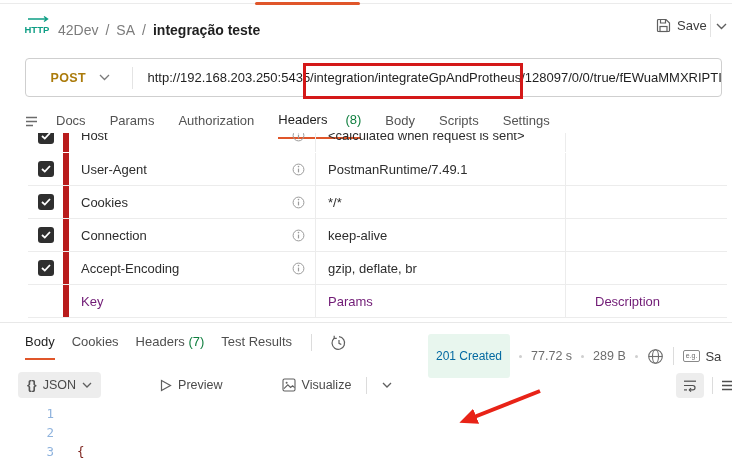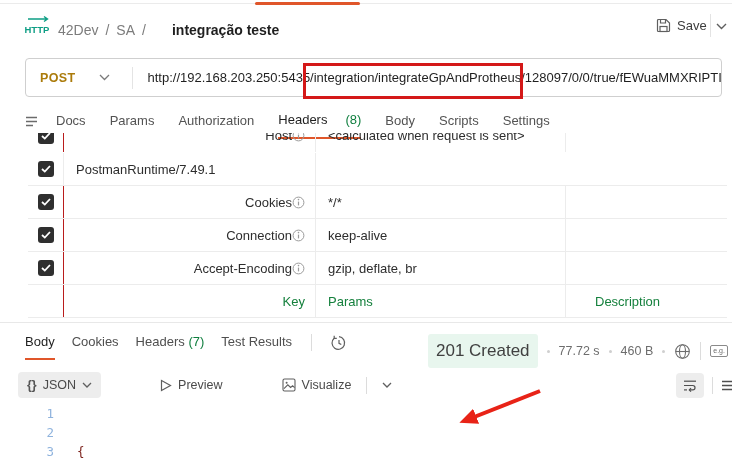--- a/index.html
+++ b/index.html
@@ -7,57 +7,57 @@
     position:relative;width:732px;height:473px;background:#fff;overflow:hidden;
     font-family:"Liberation Sans",sans-serif;color:#2d2d2d;
   }
   svg{display:block;}
   
   .top-border{position:absolute;top:3px;left:0;width:732px;height:1px;background:#ebebeb;}
   .top-active-seg{position:absolute;top:2px;left:255px;width:105px;height:3px;background:#e0562a;border-radius:2px;}
   
   .http-badge{position:absolute;left:23px;top:15px;}
   .breadcrumb{position:absolute;left:58px;top:22px;font-size:14px;color:#7c7c7c;display:flex;gap:7px;align-items:center;}
-  .breadcrumb .title{color:#1f1f1f;font-weight:700;margin-left:19px;}
+  .breadcrumb .title{color:#1f1f1f;font-weight:700;}
   .save-btn{position:absolute;left:656px;top:18px;display:flex;align-items:center;gap:6px;font-size:13px;color:#3c3c3c;cursor:pointer;}
   .hdr-divider{position:absolute;left:710px;top:14px;width:1px;height:23px;background:#e3e3e3;}
   .hdr-chevron{position:absolute;left:716px;top:23px;}
   
-  .url-bar{position:absolute;left:25px;top:58px;width:695px;height:37px;border:1px solid #cfcfcf;border-radius:4px;display:flex;align-items:center;background:#fff;}
+  .url-bar{position:absolute;left:25px;top:58px;width:695px;height:37px;border:1px solid #cfcfcf;border-radius:4px;display:flex;align-items:center;background:#fff;text-align:center;}
   .method{padding-left:14px;font-size:12.5px;font-weight:700;letter-spacing:.4px;color:#ab7b0b;width:58px;}
   .method-chevron{margin-left:2px;}
   .url-divider{width:1px;height:22px;background:#e4e4e4;margin-left:22px;}
   .url-text{margin-left:15px;font-size:13px;color:#1f1f1f;white-space:nowrap;overflow:hidden;}
   .red-box{position:absolute;left:303px;top:63px;width:214px;height:30px;border:3px solid #d41818;z-index:6;pointer-events:none;}
   
   .req-tabs{position:absolute;left:25px;top:112px;display:flex;gap:24px;font-size:13px;color:#535353;}
   .tab{display:inline-flex;align-items:center;gap:18px;line-height:16px;padding-bottom:9px;cursor:pointer;}
   .tab.active{color:#1f1f1f;border-bottom:2px solid #e0562a;}
   .count{color:#0e7e3e;}
   
   .grid-row{display:grid;grid-template-columns:35px 252px 250px 1fr;width:699px;height:33px;border-bottom:1px solid #ececec;font-size:13px;box-sizing:border-box;}
   .grid-row>div{display:flex;align-items:center;box-sizing:border-box;}
   .cell-check{justify-content:center;}
-  .cell-key{border-left:1px solid #b91c1c;padding:0 10px 0 12px;justify-content:flex-end;}
+  .cell-key{border-left:6px solid #b91c1c;padding:0 10px 0 12px;justify-content:space-between;}
   .cell-val{border-left:1px solid #ececec;padding-left:12px;}
   .cell-desc{border-left:1px solid #ececec;padding-left:29px;}
   .partial-clip{position:absolute;left:28px;top:133px;height:20px;width:699px;overflow:hidden;}
   .partial-clip .grid-row{position:relative;top:-14px;border-bottom:none;}
   .table-rows{position:absolute;left:28px;top:153px;}
   .checkbox{width:16px;height:16px;background:#2f2f2f;border-radius:3px;display:flex;align-items:center;justify-content:center;cursor:pointer;}
-  .placeholder{color:#15803d;}
+  .placeholder{color:#701a75;}
   .ph-row{border-bottom:1px solid #ececec;}
   
   .resp-border{position:absolute;top:322px;left:0;width:732px;height:1px;background:#e8e8e8;}
   .resp-tabs{position:absolute;left:25px;top:334px;display:flex;gap:17px;align-items:flex-start;font-size:13px;color:#4f4f4f;}
   .rtab{line-height:16px;padding-bottom:8px;cursor:pointer;}
   .rtab.active{color:#1f1f1f;font-weight:400;border-bottom:2px solid #e0562a;}
   .rt-divider{width:1px;height:17px;background:#dcdcdc;margin:0 2px;}
   .status-cluster{position:absolute;left:428px;top:334px;display:flex;align-items:center;gap:9px;white-space:nowrap;}
-  .status-pill{background:#e8f6ee;color:#404040;font-size:17px;padding:7px 8px;border-radius:3px;cursor:pointer;}
+  .status-pill{background:#e8f6ee;color:#0369a1;font-size:12px;padding:15px 8px;border-radius:3px;cursor:pointer;}
   .meta{color:#6d6d6d;font-size:12.5px;}
   .dot{width:3px;height:3px;border-radius:50%;background:#cfcfcf;}
   .sc-divider{width:1px;height:18px;background:#dcdcdc;}
   .eg-badge{border:1px solid #8a8a8a;border-radius:2px;color:#6d6d6d;font-size:7px;padding:1px 2px;line-height:8px;}
   .save-example{display:flex;align-items:center;gap:5px;font-size:13px;color:#3c3c3c;cursor:pointer;}
   
   .viewer-bar{position:absolute;left:18px;top:372px;display:flex;align-items:center;gap:15px;font-size:12.5px;color:#4a4a4a;}
   .json-btn{background:#ededed;border-radius:4px;height:26px;display:flex;align-items:center;gap:6px;padding:0 9px;cursor:pointer;}
   .json-braces{font-weight:700;color:#555;}
   .vb-item{display:flex;align-items:center;gap:6px;cursor:pointer;margin-left:44px;}
@@ -179,20 +179,30 @@
 
   <div class="table-rows">
     <div class="grid-row">
       <div class="cell-check">
           <span class="checkbox">
         <svg width="10" height="8" viewBox="0 0 10 8" fill="none" stroke="#fff" stroke-width="1.8">
               <polyline points="1,4 3.8,6.6 9,1"></polyline>
             </svg>
           </span>
         </div>
+      <div class="cell-key">
+        <span>User-Agent</span>
+        <span>
+            <svg width="13" height="13" viewBox="0 0 13 13">
+              <circle cx="6.5" cy="6.5" r="5.4" fill="none" stroke="#9b9b9b" stroke-width="1"></circle>
+              <line x1="6.5" y1="5.6" x2="6.5" y2="9.4" stroke="#9b9b9b" stroke-width="1.2"></line>
+              <circle cx="6.5" cy="3.6" r="0.8" fill="#9b9b9b"></circle>
+            </svg>
+          </span>
+      </div>
       <div class="cell-val">
           <span>PostmanRuntime/7.49.1</span>
         </div>
       <div class="cell-desc"></div>
     </div>
     <div class="grid-row">
       <div class="cell-check">
           <span class="checkbox">
         <svg width="10" height="8" viewBox="0 0 10 8" fill="none" stroke="#fff" stroke-width="1.8">
               <polyline points="1,4 3.8,6.6 9,1"></polyline>
@@ -289,21 +299,21 @@
         <path d="M8 5 V8.3 L10.3 9.6"></path>
       </svg>
     </span>
   </div>
 
   <div class="status-cluster">
     <span class="status-pill">201 Created</span>
     <span class="dot"></span>
     <span class="meta">77.72 s</span>
     <span class="dot"></span>
-    <span class="meta">460 B</span>
+    <span class="meta">289 B</span>
     <span class="dot"></span>
     <span>
       <svg width="17" height="17" viewBox="0 0 17 17" fill="none" stroke="#6d6d6d" stroke-width="1.1">
         <circle cx="8.5" cy="8.5" r="6.8"></circle>
         <ellipse cx="8.5" cy="8.5" rx="3" ry="6.8"></ellipse>
         <line x1="1.7" y1="8.5" x2="15.3" y2="8.5"></line>
       </svg>
     </span>
     <span class="sc-divider"></span>
     <span class="save-example">

